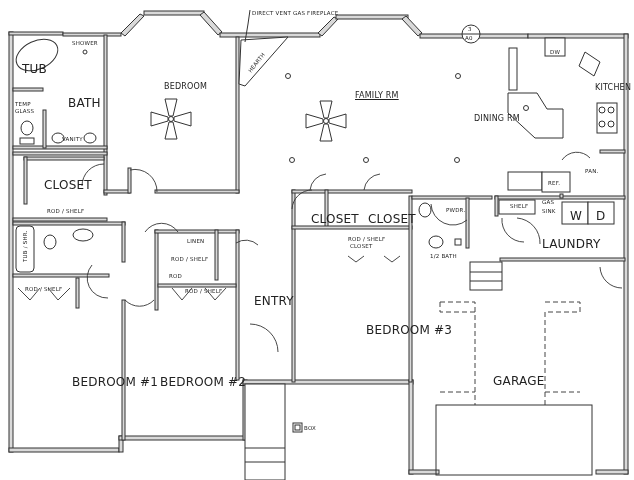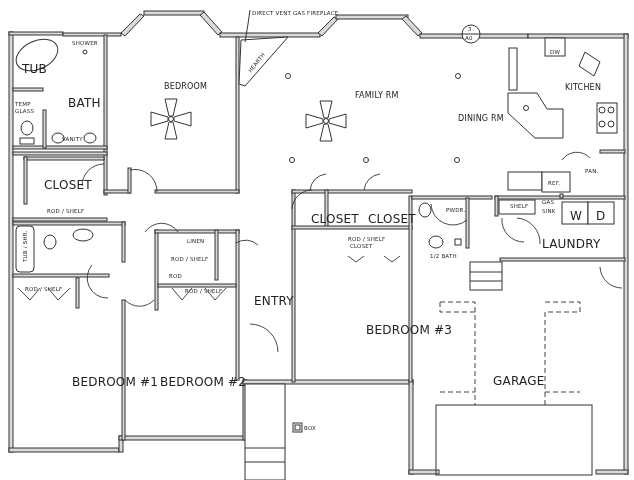--- a/index.html
+++ b/index.html
@@ -224,23 +224,23 @@
 <div class="lbl small vert" style="left:22px;top:262px;">Tub / Shr.</div>
 <div class="lbl small" style="left:25px;top:286px;">Rod / Shelf</div>
 <div class="lbl small" style="left:187px;top:238px;">Linen</div>
 <div class="lbl small" style="left:171px;top:256px;">Rod / Shelf</div>
 <div class="lbl small" style="left:169px;top:273px;">Rod</div>
 <div class="lbl small" style="left:185px;top:288px;">Rod / Shelf</div>
 <div class="lbl" style="left:38px;top:375px;margin-left:34px;">Bedroom #1</div>
 <div class="lbl" style="left:150px;top:375px;padding-left:10px;">Bedroom #2</div>
 <div class="lbl" style="left:254px;top:294px;">Entry</div>
 
-<div class="lbl big" style="left:333px;top:91px;">Family Rm</div>
-<div class="lbl big" style="left:436px;top:114px;">Dining Rm</div>
-<div class="lbl big" style="left:543px;top:83px;text-align:center;">Kitchen</div>
+<div class="lbl big" style="left:333px;top:91px;text-decoration:underline;">Family Rm</div>
+<div class="lbl big" style="left:452px;top:114px;">Dining Rm</div>
+<div class="lbl big" style="left:573px;top:83px;text-align:center;">Kitchen</div>
 <div class="lbl small" style="left:550px;top:49px;">DW</div>
 <div class="lbl small" style="left:548px;top:180px;">Ref.</div>
 <div class="lbl small" style="left:585px;top:168px;">Pan.</div>
 
 <div class="lbl" style="left:311px;top:212px;">Closet</div>
 <div class="lbl" style="left:368px;top:212px;">Closet</div>
 <div class="lbl small" style="left:348px;top:236px;">Rod / Shelf</div>
 <div class="lbl small" style="left:350px;top:243px;">Closet</div>
 <div class="lbl" style="left:326px;top:323px;padding-left:40px;">Bedroom #3</div>
 

